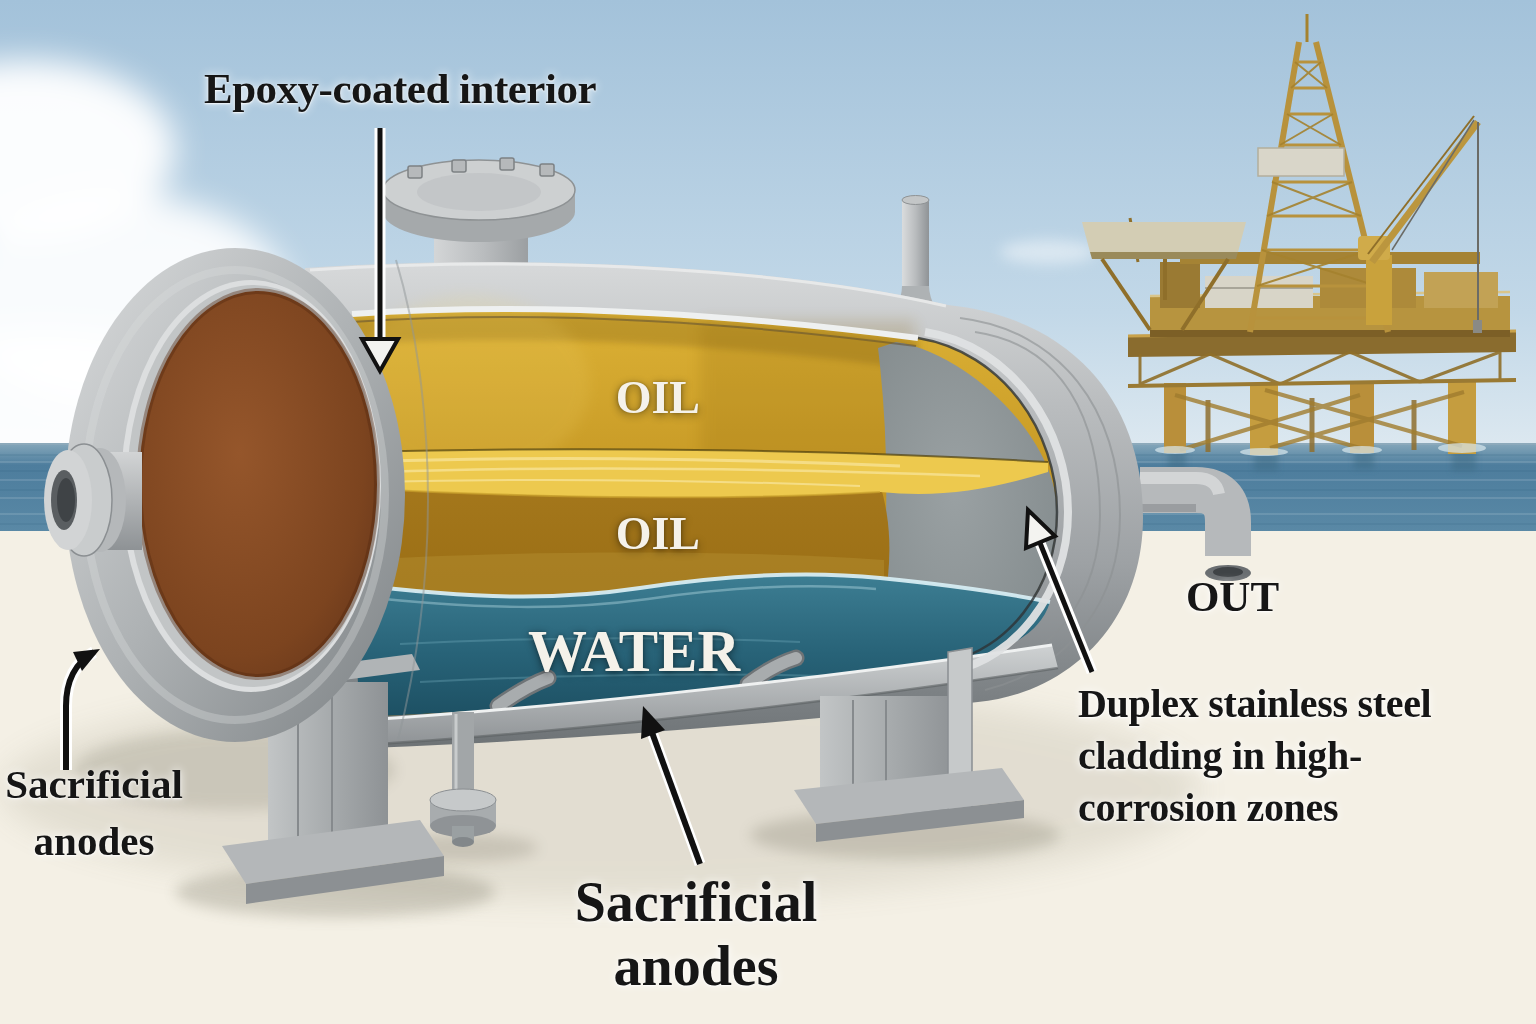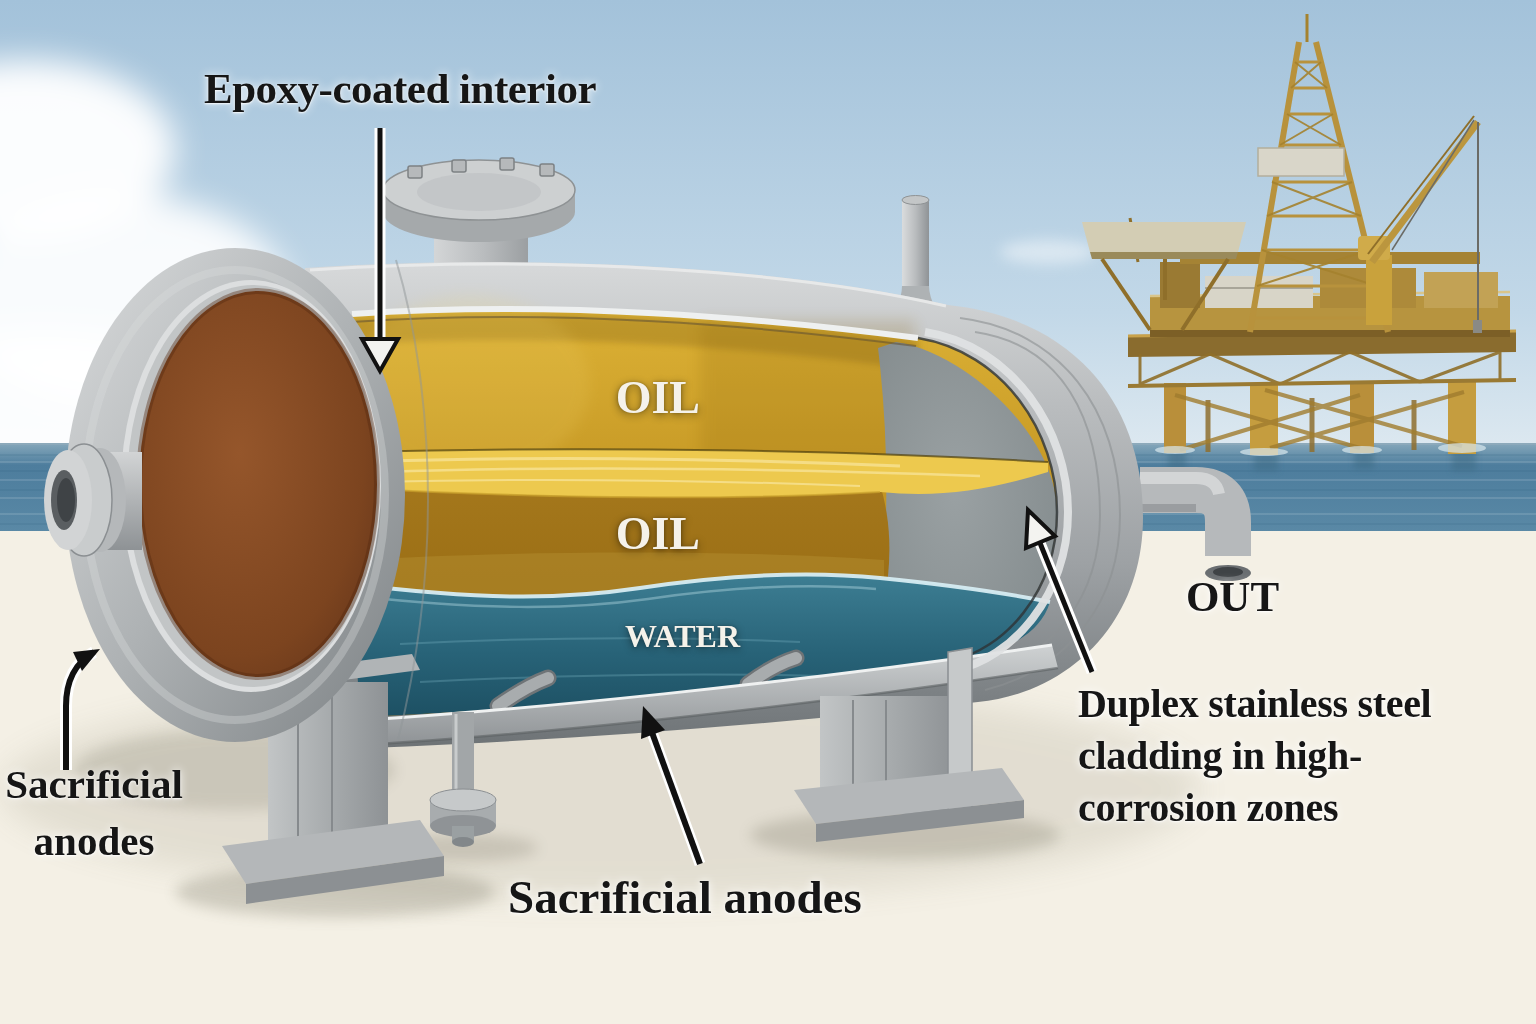--- a/index.html
+++ b/index.html
@@ -9,25 +9,25 @@
   .lbl{position:absolute;font-weight:700;color:#161616;line-height:1.15;
        text-shadow:0 0 10px rgba(255,255,255,.95),0 1px 2px rgba(255,255,255,.9);}
   .lbl.center{text-align:center;}
   .lbl.white{color:#f5f2ea;
        text-shadow:0 2px 8px rgba(0,0,0,.45),0 0 3px rgba(0,0,0,.25);text-align:right;}
   .lbl .ln{white-space:nowrap;}
   #lbl-epoxy{left:150px;top:64px;width:500px;font-size:43px;letter-spacing:-.5px;}
   #lbl-gas{left:845px;top:134px;width:150px;font-size:43px;}
   #lbl-oil-top{left:540px;top:372px;width:160px;font-size:46px;}
   #lbl-oil-mid{left:540px;top:508px;width:160px;font-size:46px;}
-  #lbl-water{left:525px;top:618px;width:215px;font-size:32px;}
+  #lbl-water{left:525px;top:618px;width:215px;font-size:59px;}
   #lbl-out{left:1160px;top:572px;width:145px;font-size:43px;}
   #lbl-duplex{left:1078px;top:678px;width:470px;font-size:40px;line-height:1.3;letter-spacing:-.3px;}
   #lbl-anodes-left{left:-32px;top:756px;width:252px;font-size:41px;line-height:1.38;}
-  #lbl-anodes-bottom{left:495px;top:870px;width:380px;font-size:47px;}
+  #lbl-anodes-bottom{left:506px;top:870px;width:380px;font-size:56px;}
 </style>
 </head>
 <body>
 
 <div class="stage">
 
 <svg viewBox="0 0 1536 1024" width="1536" height="1024">
   <defs>
     <linearGradient id="gSky" x1="0" y1="0" x2="0" y2="1">
       <stop offset="0" stop-color="#a3c2da"></stop>

